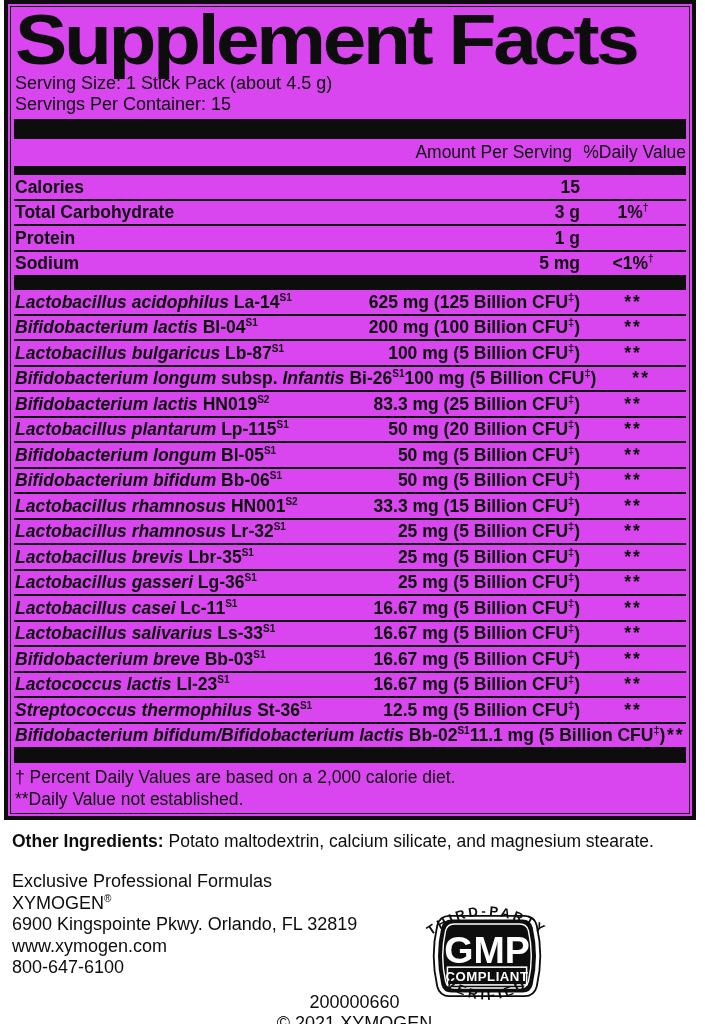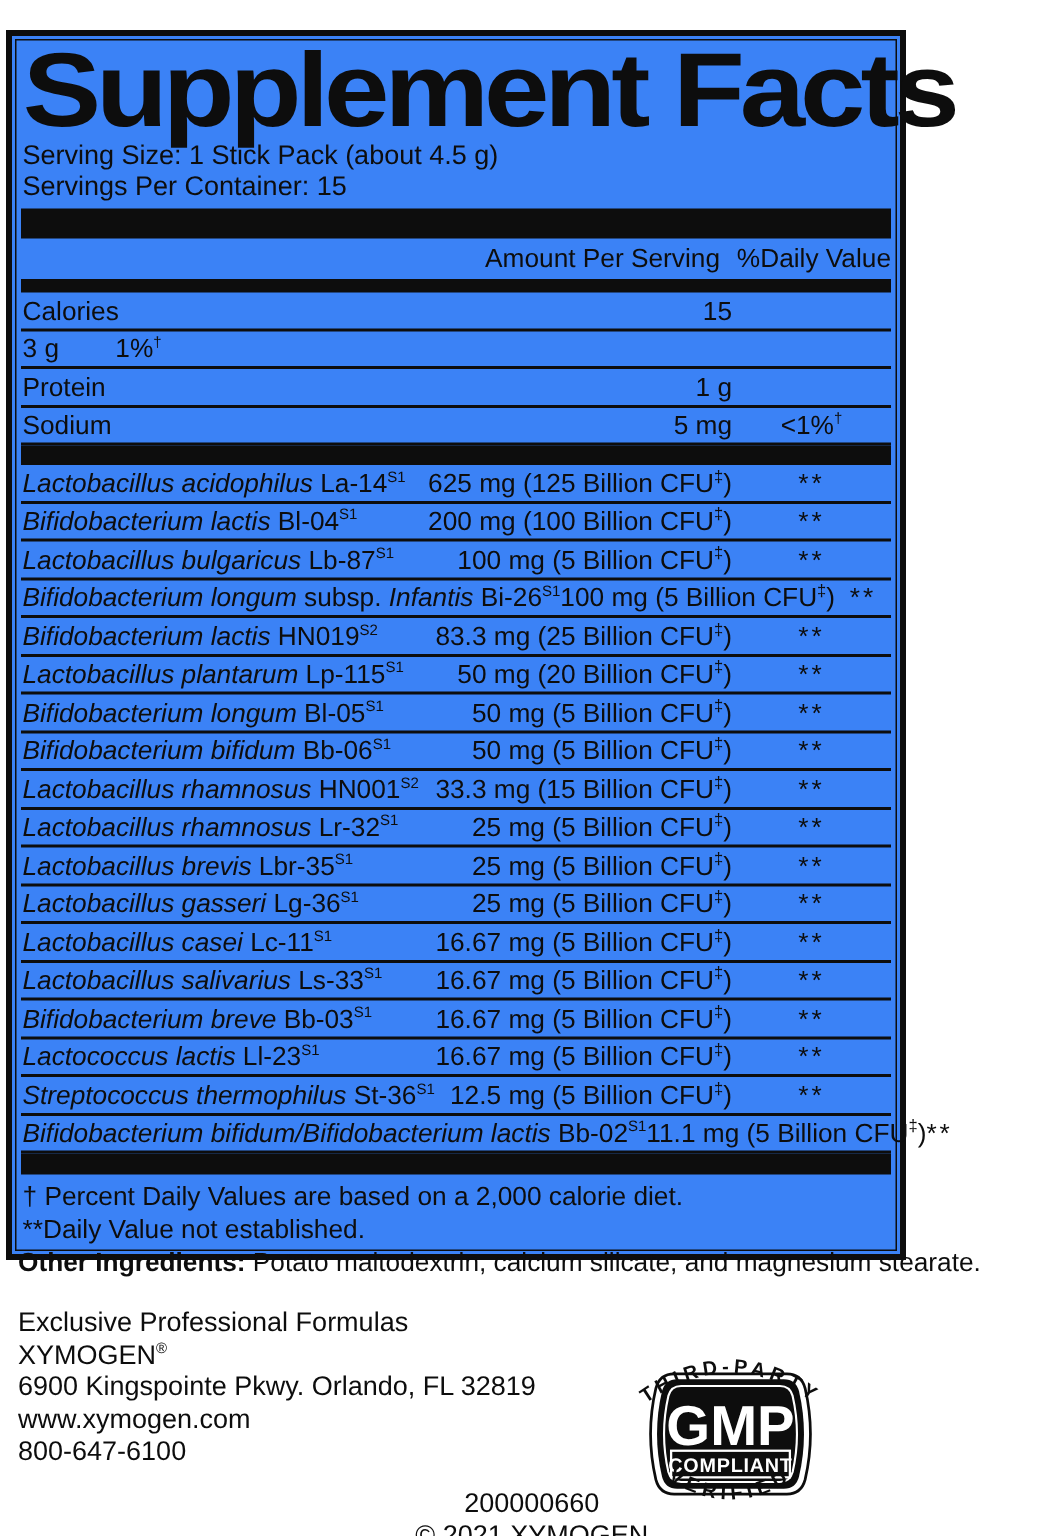--- a/index.html
+++ b/index.html
@@ -4,34 +4,34 @@
 <style>
   * { margin:0; padding:0; box-sizing:border-box; }
   html,body { width:705px; height:1024px; }
   body {
     background:#ffffff;
     color:#0d0d0d;
     font-family:"Liberation Sans","DejaVu Sans",sans-serif;
     position:relative;
     overflow:hidden;
   }
-  .label-box { position:absolute; left:4px; top:20px; width:600px; border:4px solid #0d0d0d; padding:2px; background:#3b82f6; }
+  .label-box { position:absolute; left:4px; top:0; width:692px; border:4px solid #0d0d0d; padding:2px; background:#d946ef; }
   .inner { border:1.5px solid #0d0d0d; padding:0 3px 0 3px; }
   .sf-title {
     font-weight:700; font-size:70px; letter-spacing:-3px; line-height:60px;
     white-space:nowrap; transform:scaleX(1.12); transform-origin:0 50%;
     padding:3px 0 0 1px;
   }
   .serving { font-size:18px; line-height:20.5px; padding:3px 0 5px 1px; }
   .bar { background:#0d0d0d; }
   .b20 { height:20px; } .b9 { height:9px; } .b13 { height:13px; } .b14 { height:14px; }
   .col-header { display:flex; align-items:baseline; font-weight:400; font-size:17.5px; padding:3px 0 3px 0; }
   .col-header .h-amt { flex:1; text-align:right; white-space:nowrap; }
   .col-header .h-dv { width:114px; text-align:right; white-space:nowrap; }
-  .row { display:flex; align-items:flex-end; font-size:17.5px; border-bottom:2px solid #0d0d0d; padding:1.5px 0 1.5px 1px; line-height:20.5px; }
+  .row { display:flex; align-items:flex-end; font-size:17.5px; border-bottom:2px solid #0d0d0d; padding:1.5px 0 1.5px 1px; line-height:20.5px;font-weight:bold; }
   .row .name { flex:1; white-space:nowrap; }
   .row .amt { white-space:nowrap; text-align:right; }
   .row .dv { width:106px; text-align:center; white-space:nowrap; }
   .dv-stars { letter-spacing:2px; }
   sup { font-size:10px; vertical-align:super; line-height:0; letter-spacing:0; }
   .amt sup { font-size:11px; }
   .footnotes { font-size:17.5px; line-height:21.5px; padding:4px 1px 3px 1px; }
   .below { position:absolute; left:12px; top:799px; width:685px;margin-top:32px; }
   .other-ing { font-size:17.5px; line-height:21px; }
   .other-ing b { font-weight:700; }
@@ -59,20 +59,21 @@
     </div>
 
     <div class="bar b9"></div>
 
     <div class="row">
         <span class="name">Calories</span>
         <span class="amt">15</span>
         <span class="dv"><span></span><sup></sup></span>
       </div>
     <div class="row">
+        <span class="name">Total Carbohydrate</span>
         <span class="amt">3 g</span>
         <span class="dv"><span>1%</span><sup>†</sup></span>
       </div>
     <div class="row">
         <span class="name">Protein</span>
         <span class="amt">1 g</span>
         <span class="dv"><span></span><sup></sup></span>
       </div>
     <div class="row">
         <span class="name">Sodium</span>

